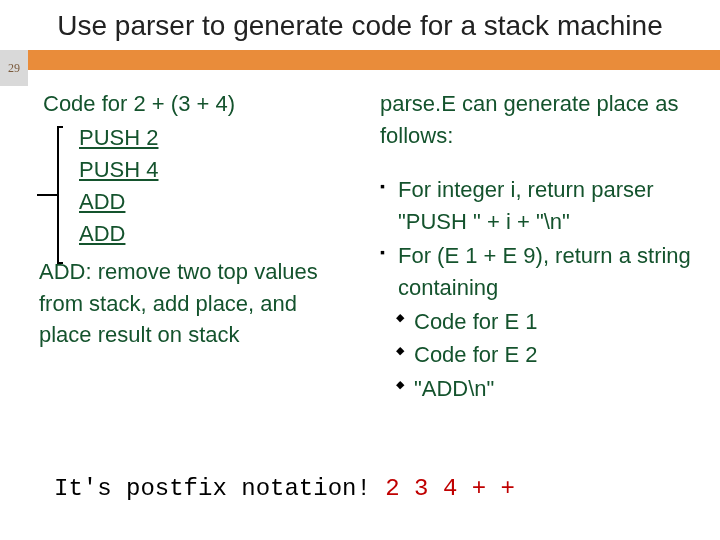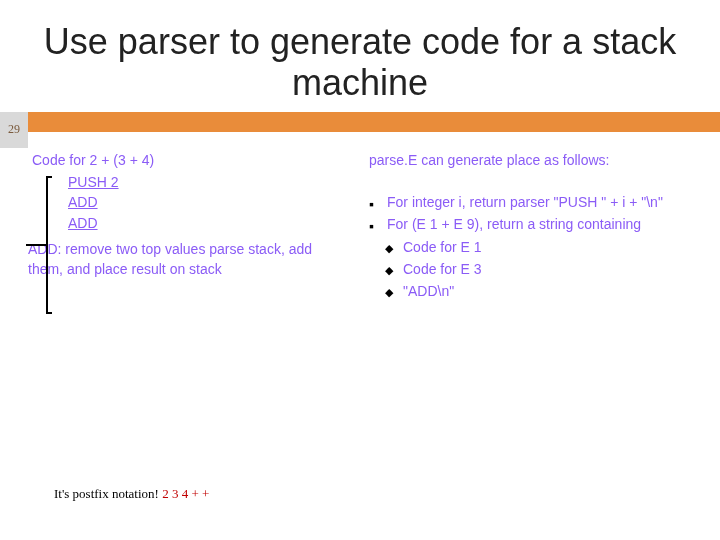--- a/index.html
+++ b/index.html
@@ -1,36 +1,36 @@
 <!DOCTYPE html>
 <html><head>
 <meta charset="utf-8">
 <style>
   * { box-sizing: border-box; margin: 0; padding: 0; }
   html, body { width: 720px; height: 540px; background: #fff; font-family: Arial, Helvetica, sans-serif; }
   .slide { width: 720px; height: 540px; position: relative; background: #fff; }
-  .title { text-align: center; font-size: 36px; font-weight: 400; color: #222; padding: 21px 30px 8px 30px; line-height: 1.15; }
+  .title { text-align: center; font-size: 28px; font-weight: 400; color: #222; padding: 10px 30px 8px 30px; line-height: 1.15; }
   .accent-bar { width: 100%; height: 20px; background: #e98c3a; position: relative; }
   .pagenum-badge { position: absolute; left: 0; top: 0; height: 36px; width: 28px; background: #d9d9d9; color: #7a5a3c; font-size: 12px; font-family: "Times New Roman", serif; display: flex; align-items: center; justify-content: center; }
   .content { display: flex; padding: 18px 28px 0 28px; gap: 18px; }
-  .col { flex: 1; font-size: 14px; color: #8b5cf6; line-height: 1.45; }
+  .col { flex: 1; font-size: 22px; color: #14532d; line-height: 1.45; margin-left: 11px; }
   .col-left .code-title { margin-left: 4px; margin-bottom: 2px; }
   .code-block { position: relative; margin-left: 4px; text-decoration: underline; }
   .code-lines { padding-left: 36px; }
   .bracket-v { position: absolute; left: 14px; top: 4px; width: 1.5px; height: 136px; background: #000; }
   .bracket-top { position: absolute; left: 14px; top: 4px; width: 6px; height: 1.5px; background: #000; }
   .bracket-bot { position: absolute; left: 14px; top: 140px; width: 6px; height: 1.5px; background: #000; }
   .bracket-out { position: absolute; left: -6px; top: 72px; width: 20px; height: 1.5px; background: #000; }
   .add-desc { margin-top: 6px; padding-right: 12px; }
   .col-right .intro { margin-bottom: 22px; }
   .bul { position: relative; padding-left: 18px; margin-bottom: 2px; }
   .bul::before { content: "▪"; position: absolute; left: 0; top: 2px; font-size: 14px; color: #000; }
   .sub { position: relative; padding-left: 34px; margin-bottom: 2px; }
   .sub::before { content: "◆"; position: absolute; left: 16px; top: 4px; font-size: 11px; color: #000; }
-  .footer { position: absolute; left: 54px; bottom: 38px; font-family: Liberation Serif, serif; font-size: 13px; }
+  .footer { position: absolute; left: 54px; bottom: 38px; font-family: Liberation Mono, monospace; font-size: 24px; }
   .footer .red { color: #c00000; }
 </style>
 </head>
 <body>
 
 <div class="slide">
   <div class="title">Use parser to generate code for a stack machine</div>
 
   <div class="accent-bar">
     <div class="pagenum-badge">29</div>
@@ -39,33 +39,34 @@
   <div class="content">
     <div class="col col-left">
       <div class="code-title">Code for 2 + (3 + 4)</div>
       <div class="code-block">
         <div class="bracket-v"></div>
         <div class="bracket-top"></div>
         <div class="bracket-bot"></div>
         <div class="bracket-out"></div>
         <div class="code-lines">
           <div>PUSH 2</div>
+          <div>PUSH 4</div>
           <div>ADD</div>
           <div>ADD</div>
         </div>
       </div>
-      <div class="add-desc">ADD: remove two top values parse stack, add them, and place result on stack</div>
+      <div class="add-desc">ADD: remove two top values from stack, add place, and place result on stack</div>
     </div>
 
     <div class="col col-right">
       <div class="intro">parse.E can generate place as follows:</div>
       <div class="bul">For integer i, return parser "PUSH " + i + "\n"</div>
       <div class="bul">For (E 1 + E 9), return a string containing</div>
       <div class="sub">Code for E 1</div>
-      <div class="sub">Code for E 3</div>
+      <div class="sub">Code for E 2</div>
       <div class="sub">"ADD\n"</div>
     </div>
   </div>
 
   <div class="footer">
     <span>It's postfix notation!  </span><span class="red">2  3  4  +  +</span>
   </div>
 </div>
 
 </body></html>

